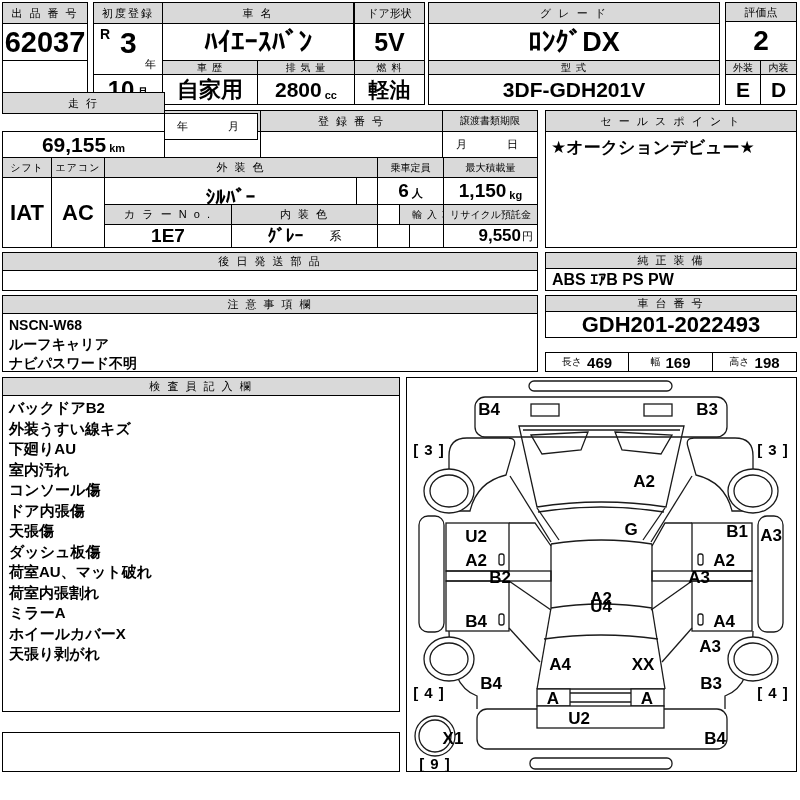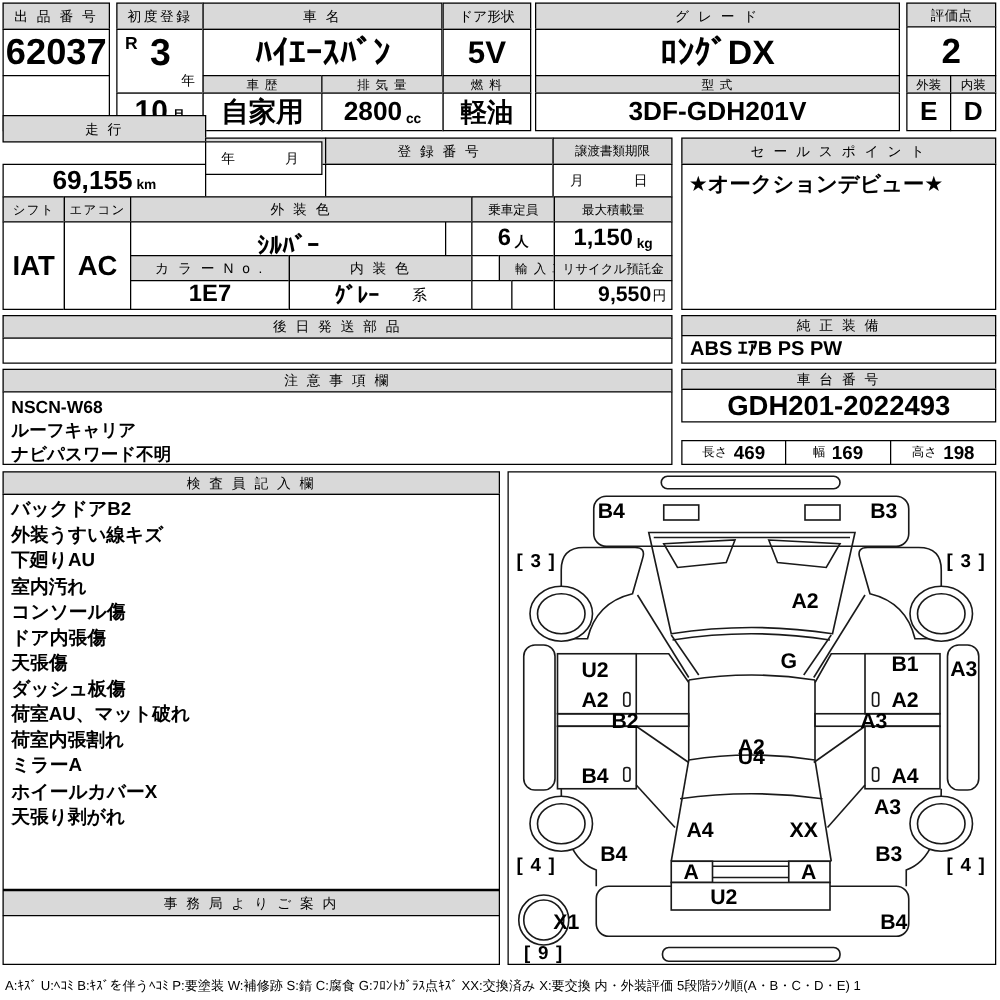--- a/index.html
+++ b/index.html
@@ -169,21 +169,20 @@
       <div>ドア内張傷</div>
       <div>天張傷</div>
       <div>ダッシュ板傷</div>
       <div>荷室AU、マット破れ</div>
       <div>荷室内張割れ</div>
       <div>ミラーA</div>
       <div>ホイールカバーX</div>
       <div>天張り剥がれ</div>
     </div>
 
-  <div class="cell hdr" style="left:2px;top:712px;width:398px;height:21px">事 務 局 よ り ご 案 内</div>
   <div class="cell" style="left:2px;top:732px;width:398px;height:40px"></div>
 
   <div class="diagram">
     <svg width="389" height="393" viewBox="0 0 389 393">
       <g stroke="#1a1a1a" stroke-width="1.3" fill="none">
 
         <rect x="122" y="3" width="143" height="10" rx="5"></rect>
         <rect x="68" y="19" width="252" height="40" rx="10"></rect>
         <rect x="124" y="26" width="28" height="12"></rect>
         <rect x="237" y="26" width="28" height="12"></rect>
@@ -260,21 +259,21 @@
       </g>
     </svg>
     <div class="marklayer">
         <span class="mark" style="left: 82px; top: 31px;">B4</span>
         <span class="mark" style="left: 300px; top: 31px;">B3</span>
         <span class="mark bracket" style="left: 22px; top: 71px;">[ 3 ]</span>
         <span class="mark bracket" style="left: 366px; top: 71px;">[ 3 ]</span>
         <span class="mark" style="left: 237px; top: 103px;">A2</span>
         <span class="mark" style="left: 224px; top: 151px;">G</span>
         <span class="mark" style="left: 69px; top: 158px;">U2</span>
-        <span class="mark" style="left: 317px; top: 153px; text-align: center;">B1</span>
+        <span class="mark" style="left: 330px; top: 153px; text-align: center;">B1</span>
         <span class="mark" style="left: 364px; top: 157px;">A3</span>
         <span class="mark" style="left: 69px; top: 182px;">A2</span>
         <span class="mark" style="left: 317px; top: 182px;">A2</span>
         <span class="mark" style="left: 93px; top: 199px;">B2</span>
         <span class="mark" style="left: 292px; top: 199px;">A3</span>
         <span class="mark" style="left: 194px; top: 180px; margin-top: 48px;">U4</span>
         <span class="mark" style="left: 194px; top: 220px;">A2</span>
         <span class="mark" style="left: 69px; top: 243px;">B4</span>
         <span class="mark" style="left: 317px; top: 243px;">A4</span>
         <span class="mark" style="left: 303px; top: 268px;">A3</span>
@@ -286,15 +285,14 @@
         <span class="mark bracket" style="left: 366px; top: 314px;">[ 4 ]</span>
         <span class="mark" style="left: 146px; top: 320px;">A</span>
         <span class="mark" style="left: 240px; top: 320px;">A</span>
         <span class="mark" style="left: 172px; top: 340px;">U2</span>
         <span class="mark" style="left: 46px; top: 360px;">X1</span>
         <span class="mark" style="left: 308px; top: 360px;">B4</span>
         <span class="mark bracket" style="left: 28px; top: 385px;">[ 9 ]</span>
       </div>
   </div>
 
-  <div class="legend">A:ｷｽﾞ U:ﾍｺﾐ B:ｷｽﾞを伴うﾍｺﾐ P:要塗装 W:補修跡 S:錆 C:腐食 G:ﾌﾛﾝﾄｶﾞﾗｽ点ｷｽﾞ XX:交換済み X:要交換  内・外装評価 5段階ﾗﾝｸ順(A・B・C・D・E) 1</div>
 
 </div>
 
 </body></html>

